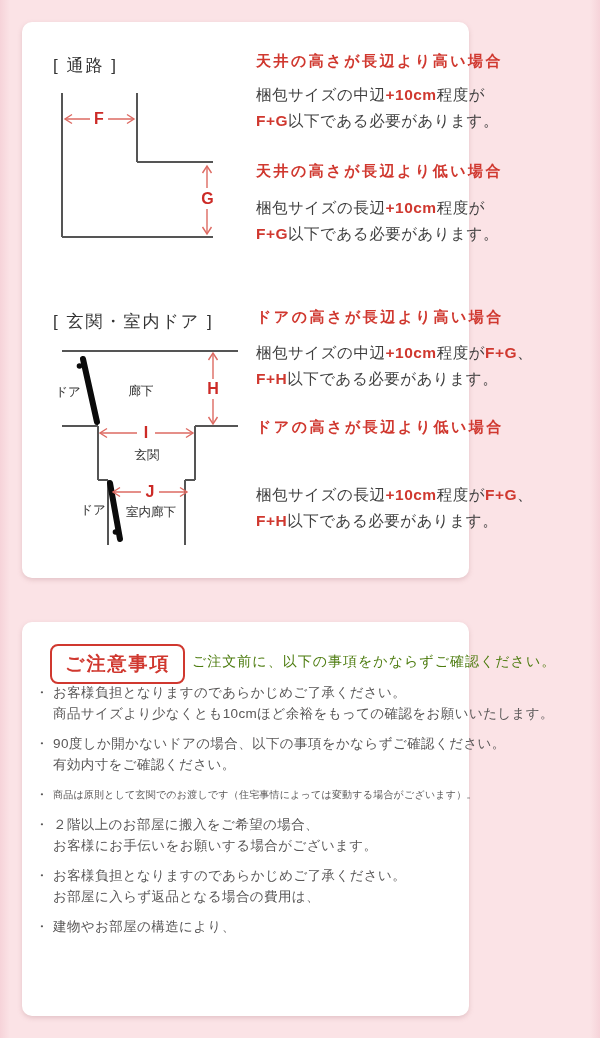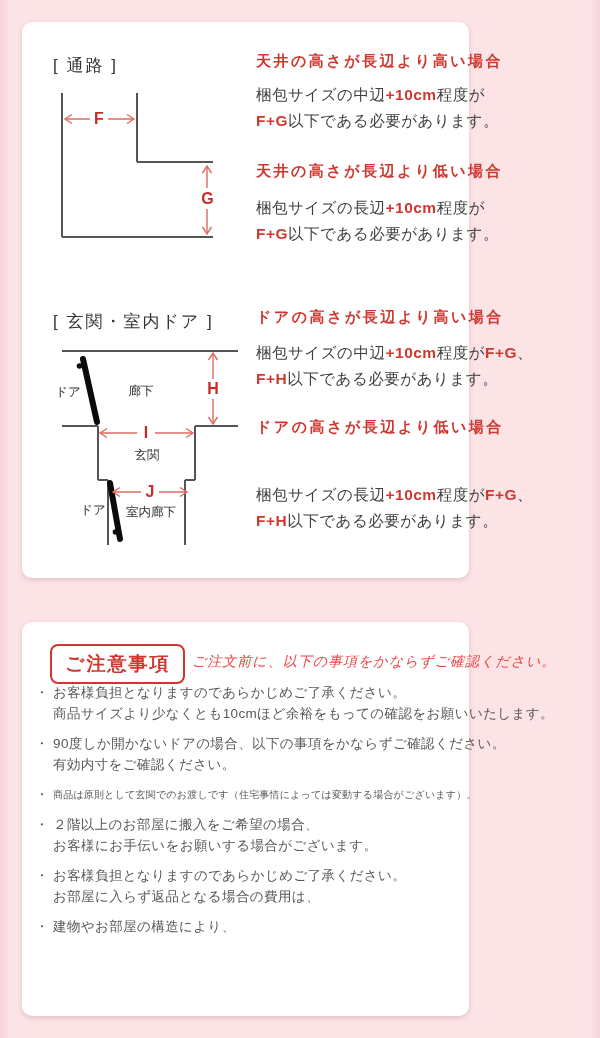--- a/index.html
+++ b/index.html
@@ -36,22 +36,22 @@
   svg .arrow{stroke:#dd6a62;stroke-width:1.4;fill:none;}
   svg .mask{fill:#fff;}
   svg .door{stroke:#0b0b0b;stroke-width:6;stroke-linecap:round;}
 
   .badge{
     position:absolute;left:20px;top:22px;border:2px solid #d0382f;border-radius:8px;
     color:#d0382f;font-weight:bold;font-size:19px;letter-spacing:2px;
     padding:5px 13px;background:#fff;margin-left:8px;
   }
   .lead{
-    position:absolute;left:170px;top:31px;color:#ef4444;font-size:14px;
-    letter-spacing:1px;white-space:nowrap;font-style:italic;
+    position:absolute;left:170px;top:31px;color:#4d7c0f;font-size:14px;
+    letter-spacing:1px;white-space:nowrap;
   }
   .notes{position:absolute;left:13px;top:60px;right:16px;}
   .note-item{display:flex;margin-bottom:9px;}
   .note-bullet{width:18px;color:#595757;font-size:13.5px;line-height:21px;flex:none;}
   .note-lines{flex:1;}
   .note-lines span{display:block;color:#595757;font-size:13.5px;line-height:21px;letter-spacing:.4px;white-space:nowrap;}
   .note-item.tight .note-lines span{font-size:10px;letter-spacing:.2px;}
 </style>
 </head>
 <body>

